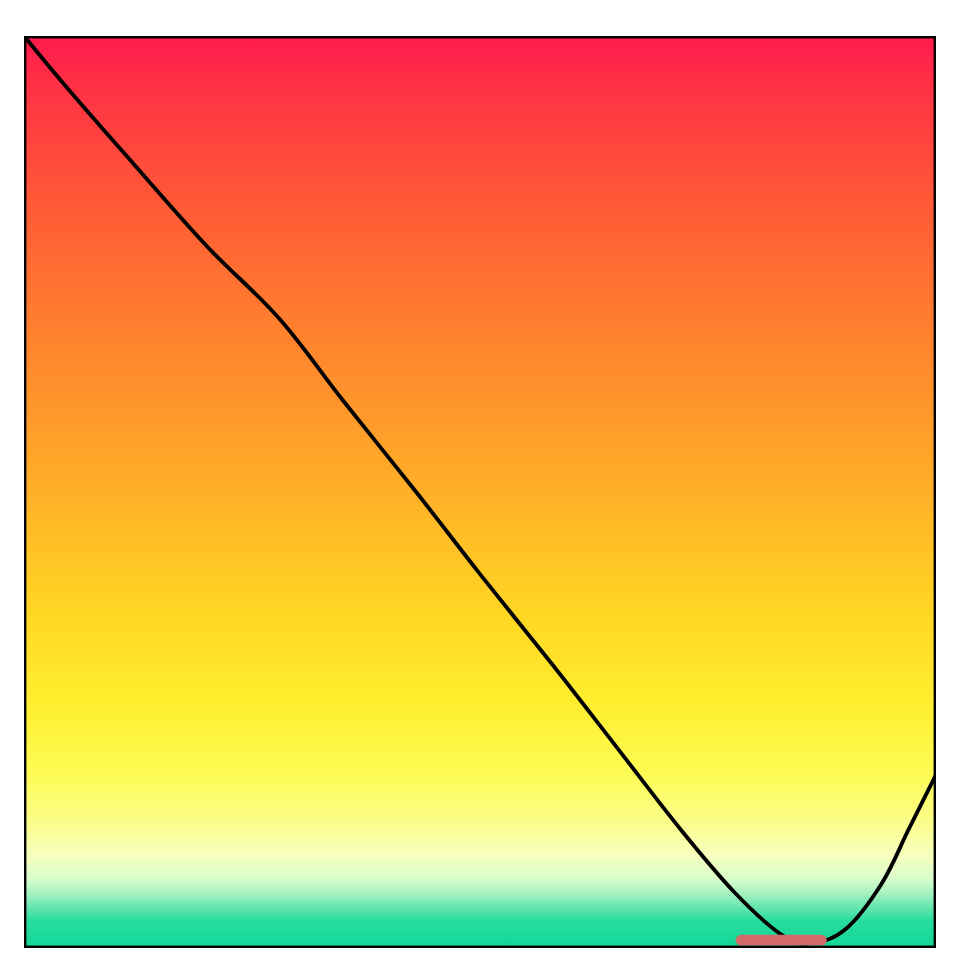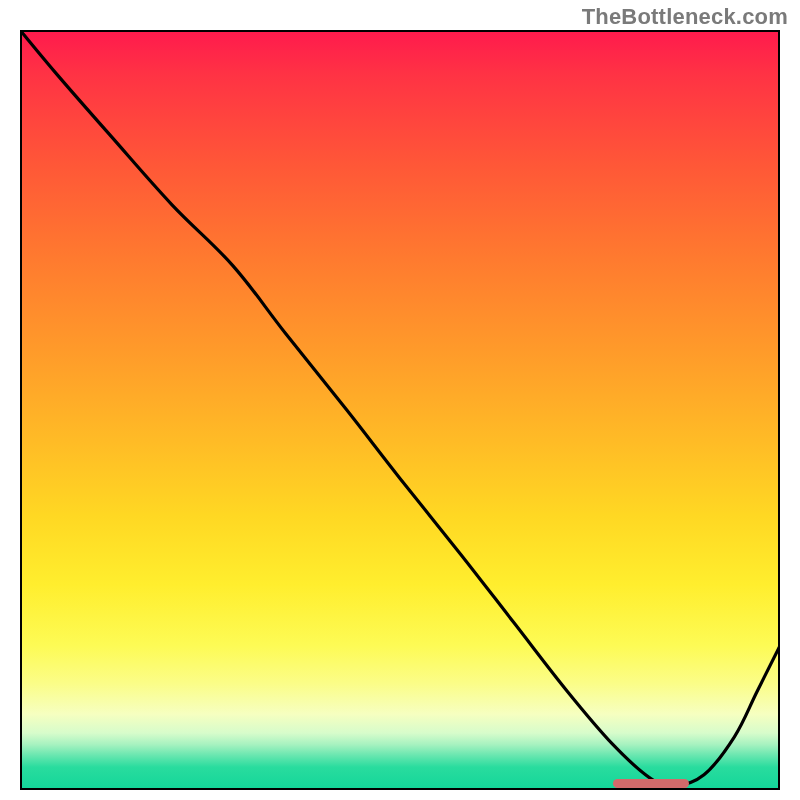--- a/index.html
+++ b/index.html
@@ -61,21 +61,20 @@
     position: absolute;
     height: 9px;
     border-radius: 4.5px;
     background: #d36a6a;
   }
 </style>
 </head>
 <body>
 
 <div class="wrap">
-  <div class="watermark">TheBottleneck.com</div>
 
   <div class="plot">
     <div class="gradient"></div>
     <svg class="curve" viewBox="0 0 760 760" preserveAspectRatio="none">
       <path id="curve-path" fill="none" stroke="#000" stroke-width="3.2" stroke-linejoin="round" stroke-linecap="round" d="M 0 0 C 6.84 8.208000000000004 21.584 26.44800000000003 38 45.60000000000002 C 54.416 64.75200000000001 70.68 83.14399999999999 91.2 106.39999999999998 C 111.72 129.65599999999995 130.112 151.54399999999995 152 174.79999999999995 C 173.888 198.05599999999995 192.28 212.34400000000002 212.8 235.60000000000002 C 233.32000000000002 258.85600000000005 245.48 278.008 266 304 C 286.52 329.992 306.28000000000003 354.008 326.8 380 C 347.32 405.992 359.48 422.408 380 448.40000000000003 C 400.52 474.39200000000005 420.28 498.408 440.79999999999995 524.4 C 461.31999999999994 550.3919999999999 474.848 568.1759999999999 494 592.8 C 513.152 617.424 529.4159999999999 639.312 547.1999999999999 661.2 C 564.9839999999999 683.0880000000001 577.7520000000001 698.668 592.8000000000001 714.4 C 607.8480000000001 730.132 619.856 741.076 630.8 748.6 C 641.7439999999999 756.124 644.024 756.884 653.6 756.2 C 663.176 755.5160000000001 673.056 753.692 684 744.8 C 694.944 735.9079999999999 704.824 721.848 714.4 706.8 C 723.976 691.752 728.992 677.616 737.1999999999999 661.2 C 745.4079999999999 644.7840000000001 755.896 623.808 760 615.6"></path>
     </svg>
     <div class="marker" id="optimal-marker" style="left: 592.8px; width: 76px; top: 748.66px; background: rgb(211, 106, 106);"></div>
     <div class="border"></div>
   </div>
 </div>

